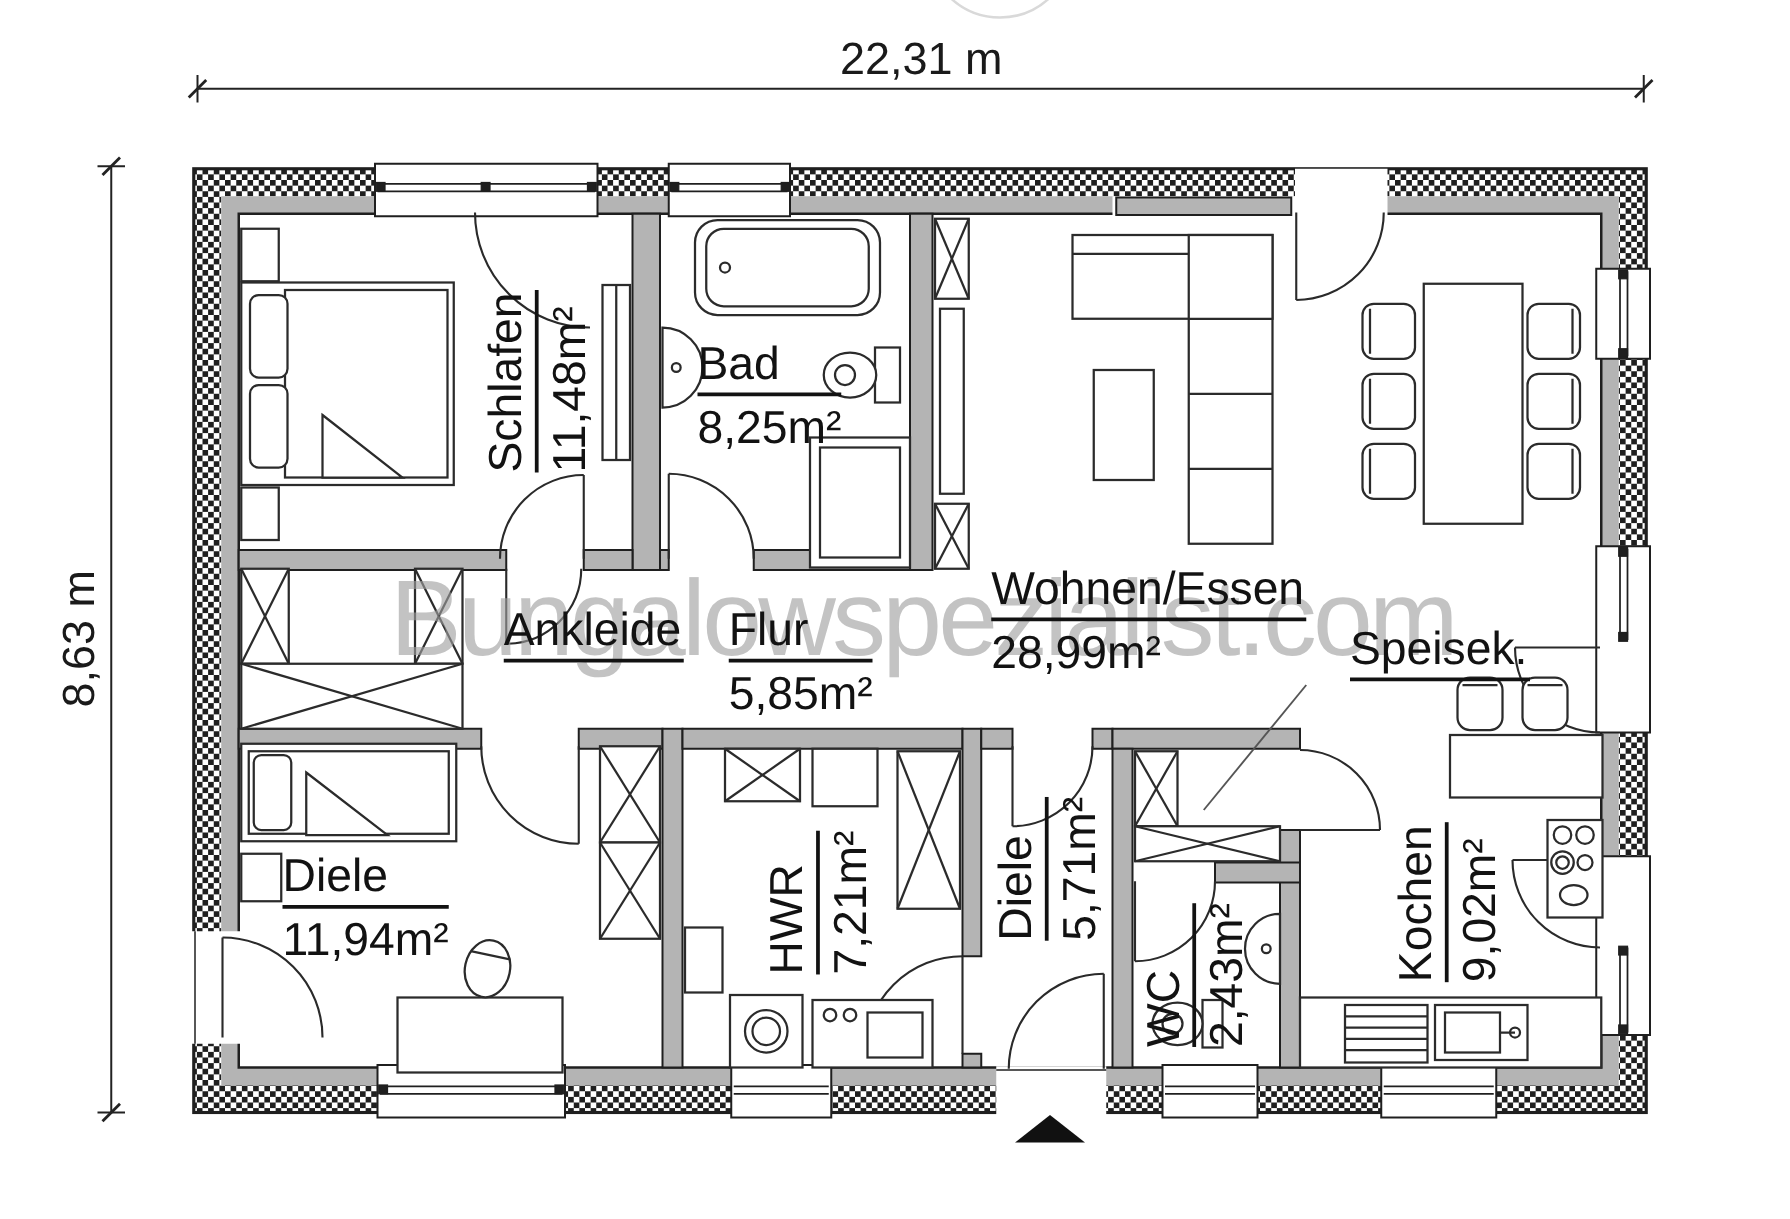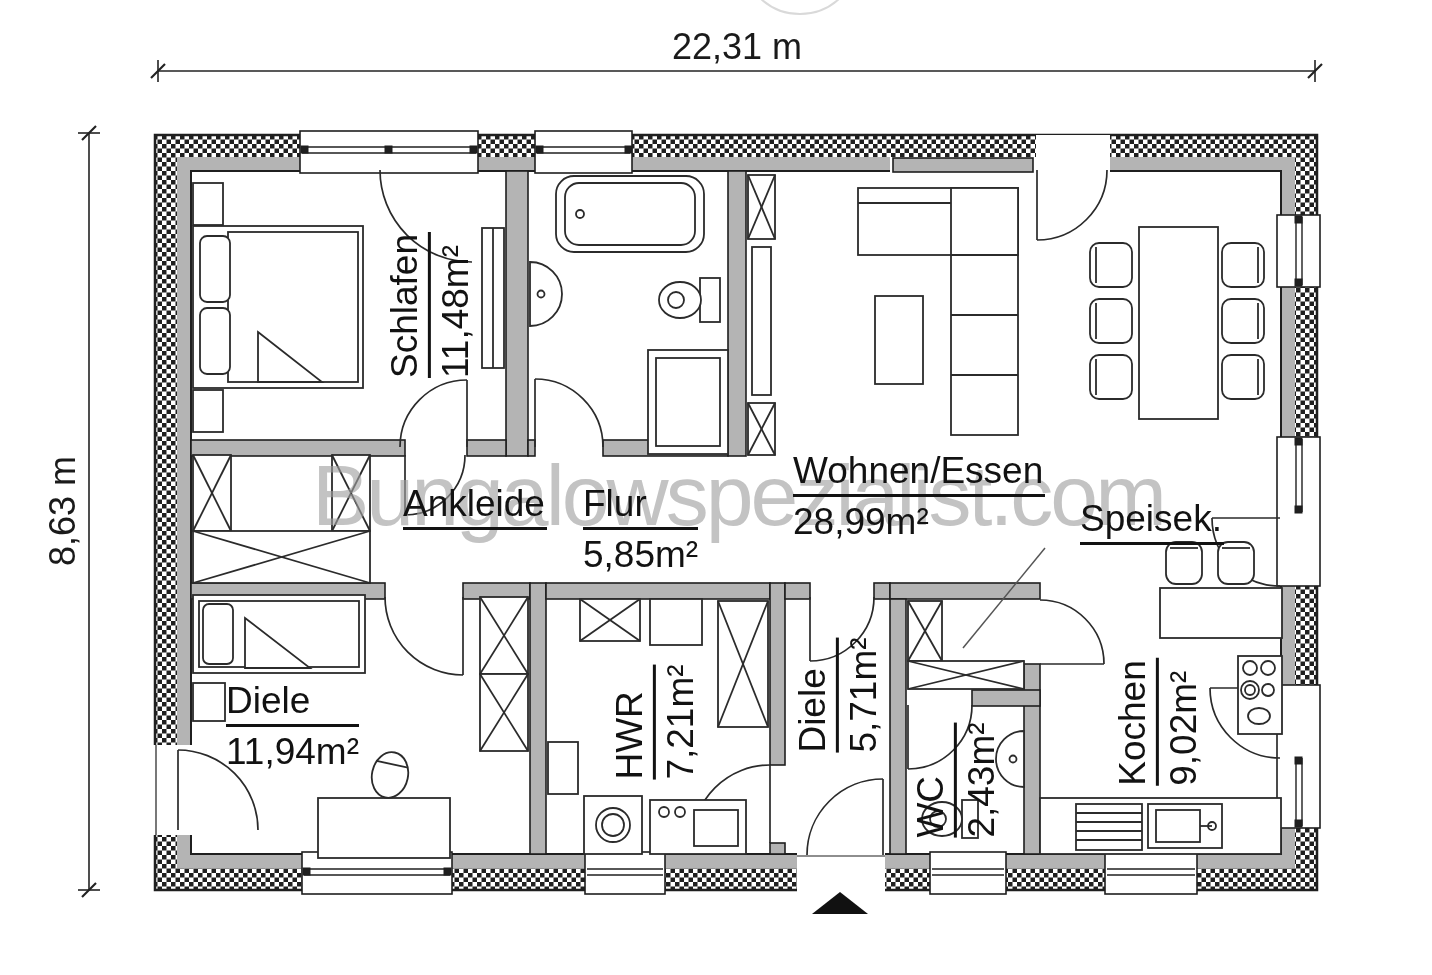--- a/index.html
+++ b/index.html
@@ -447,20 +447,24 @@
 
   <div id="watermark">Bungalowspezialist.com</div>
 
   <div class="dim-label" style="left:672px;top:26px;">22,31 m</div>
   <div class="dim-label v" style="left:63px;top:511px;">8,63 m</div>
 
   <div class="room-label v" style="left:430px;top:305px;">
     <span class="nm">Schlafen</span>
     <span class="ar">11,48m²</span>
   </div>
+  <div class="room-label" style="left:558px;top:268px;">
+    <span class="nm">Bad</span>
+    <span class="ar">8,25m²</span>
+  </div>
   <div class="room-label" style="left:776px;top:448px;margin-left:17px;">
     <span class="nm">Wohnen/Essen</span>
     <span class="ar">28,99m²</span>
   </div>
   <div class="room-label" style="left:403px;top:481px;">
     <span class="nm">Ankleide</span>
   </div>
   <div class="room-label" style="left:583px;top:481px;">
     <span class="nm">Flur</span>
     <span class="ar">5,85m²</span>

